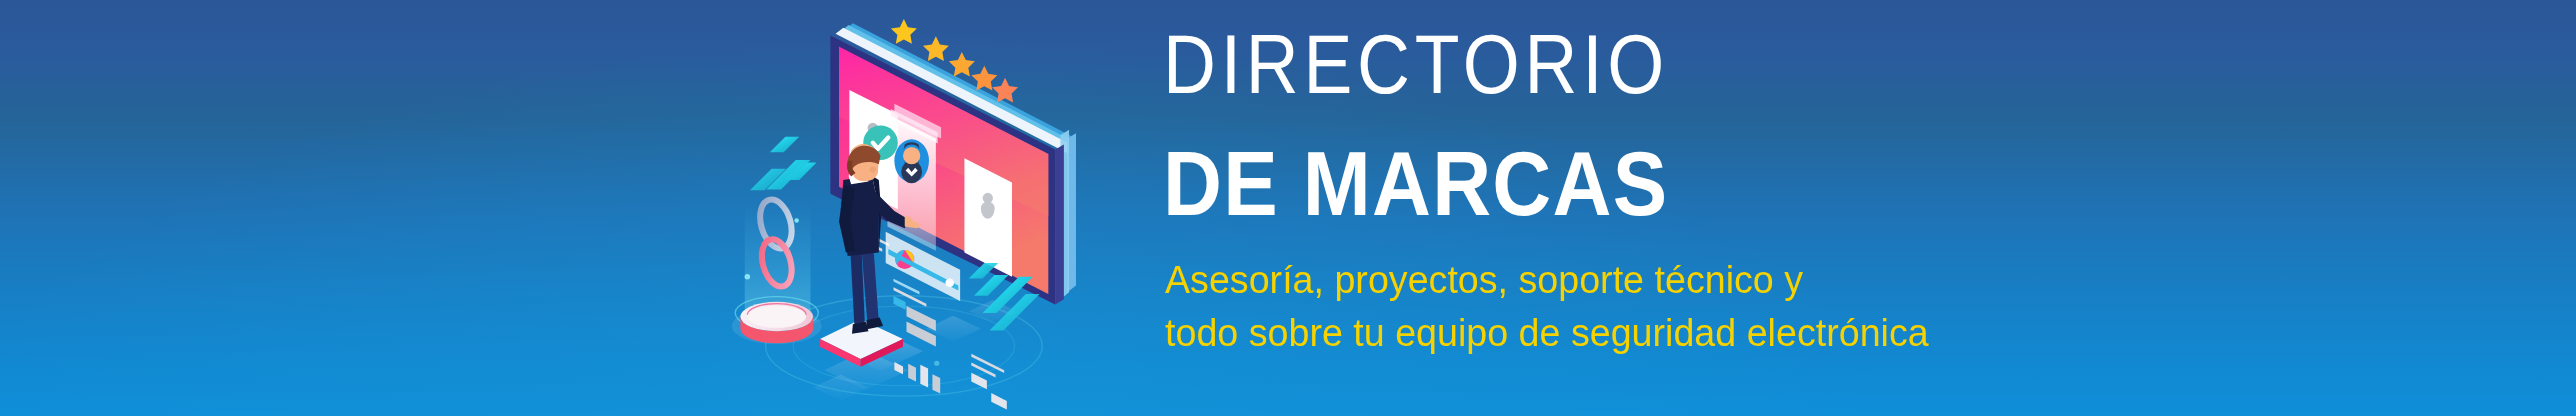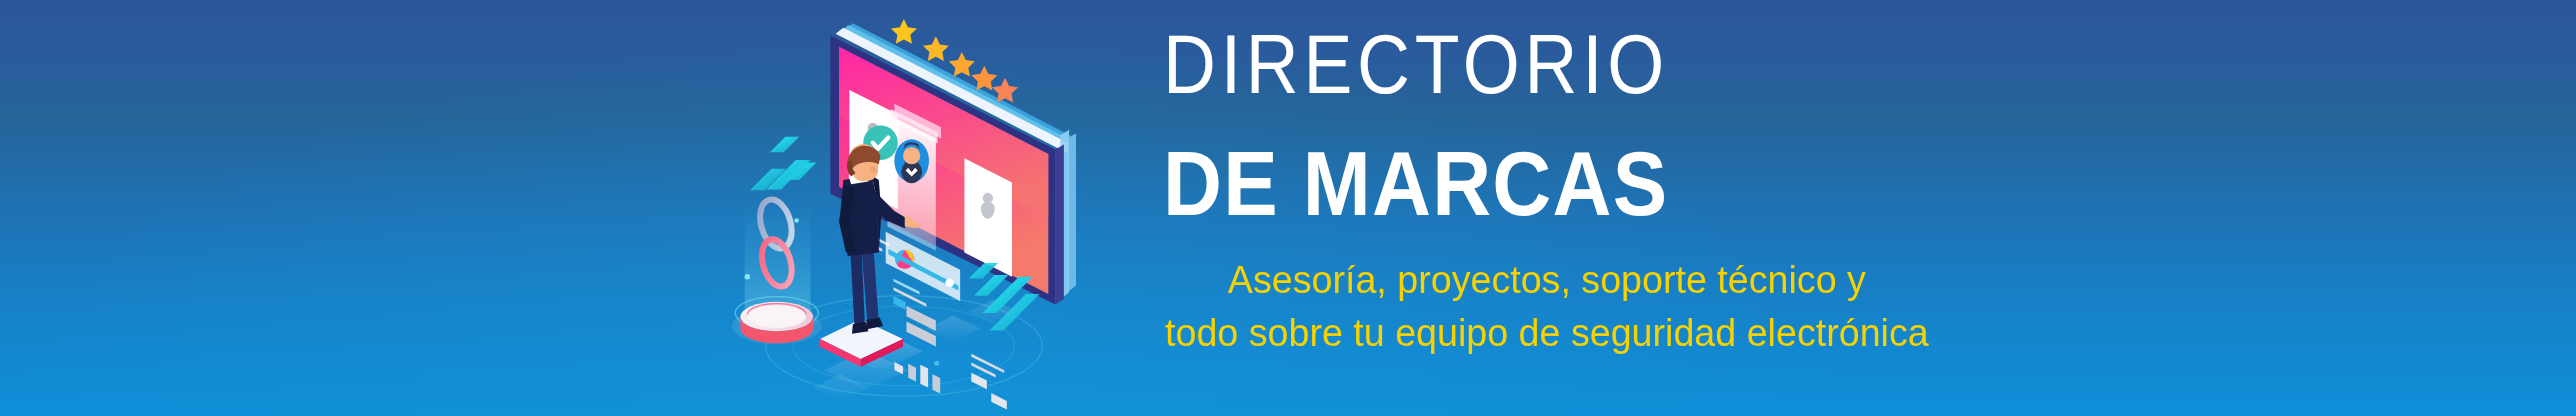--- a/index.html
+++ b/index.html
@@ -19,21 +19,20 @@
     height: 416px;
     overflow: hidden;
     background: linear-gradient(180deg,
                 #2b5797 0%,
                 #2a5b9d 12%,
                 #256498 28%,
                 #1f72b4 50%,
                 #1780c6 72%,
                 #1189d2 88%,
                 #0f8fd8 100%);
-    text-align: center;
   }
 
   
   .banner-sheen {
     position: absolute;
     inset: 0;
     background:
       radial-gradient(ellipse 1384px 606px at 36% 110%,
         rgba(24,150,215,0.45) 0%, rgba(24,150,215,0.0) 70%);
     pointer-events: none;

